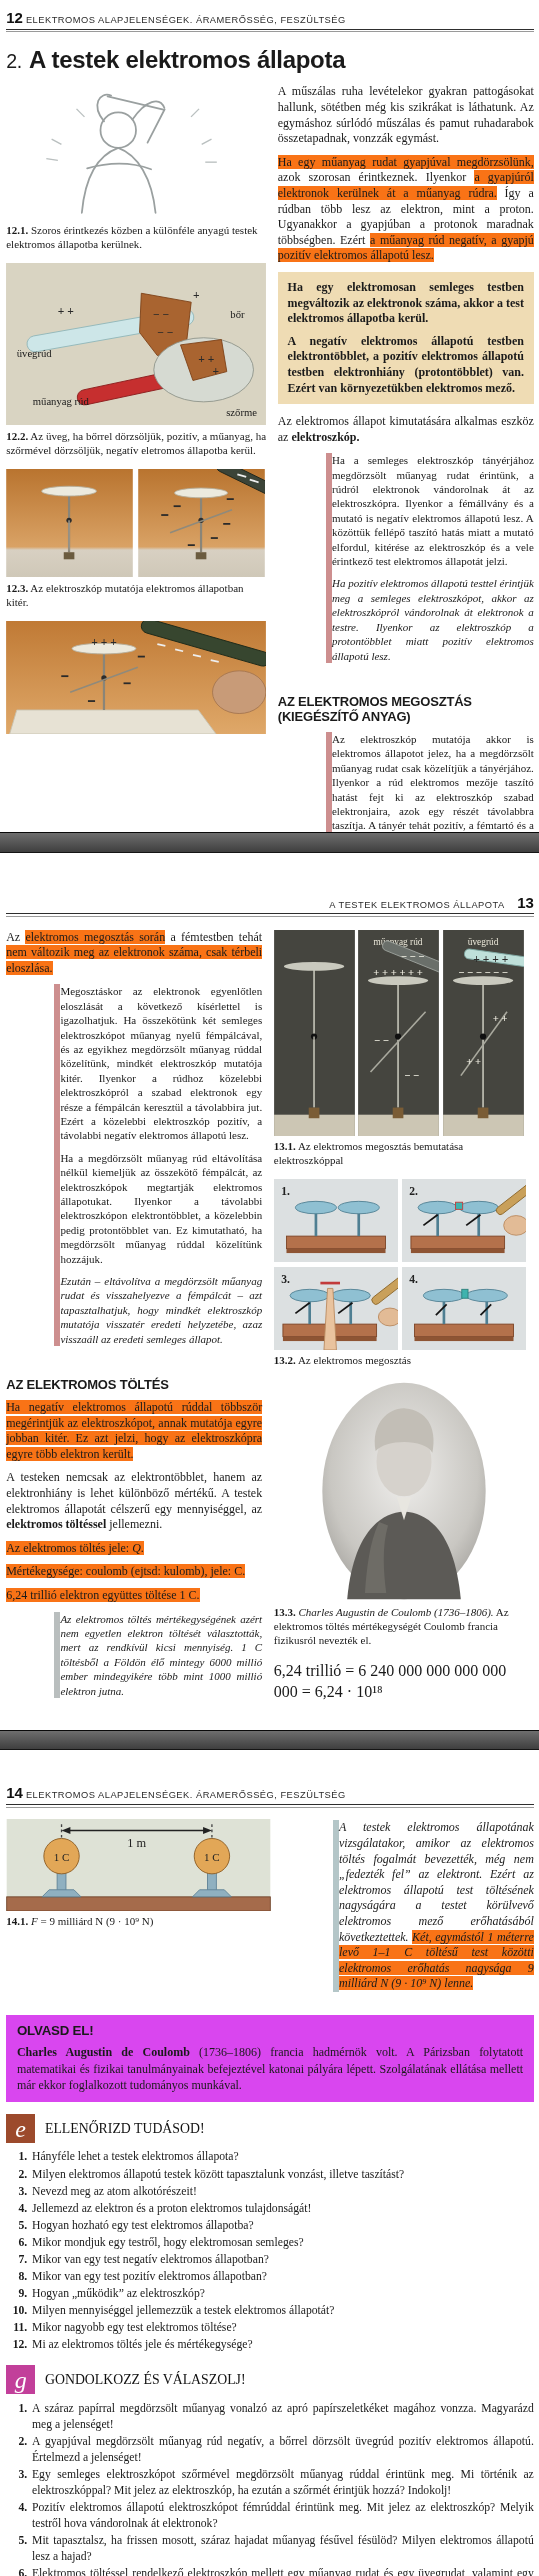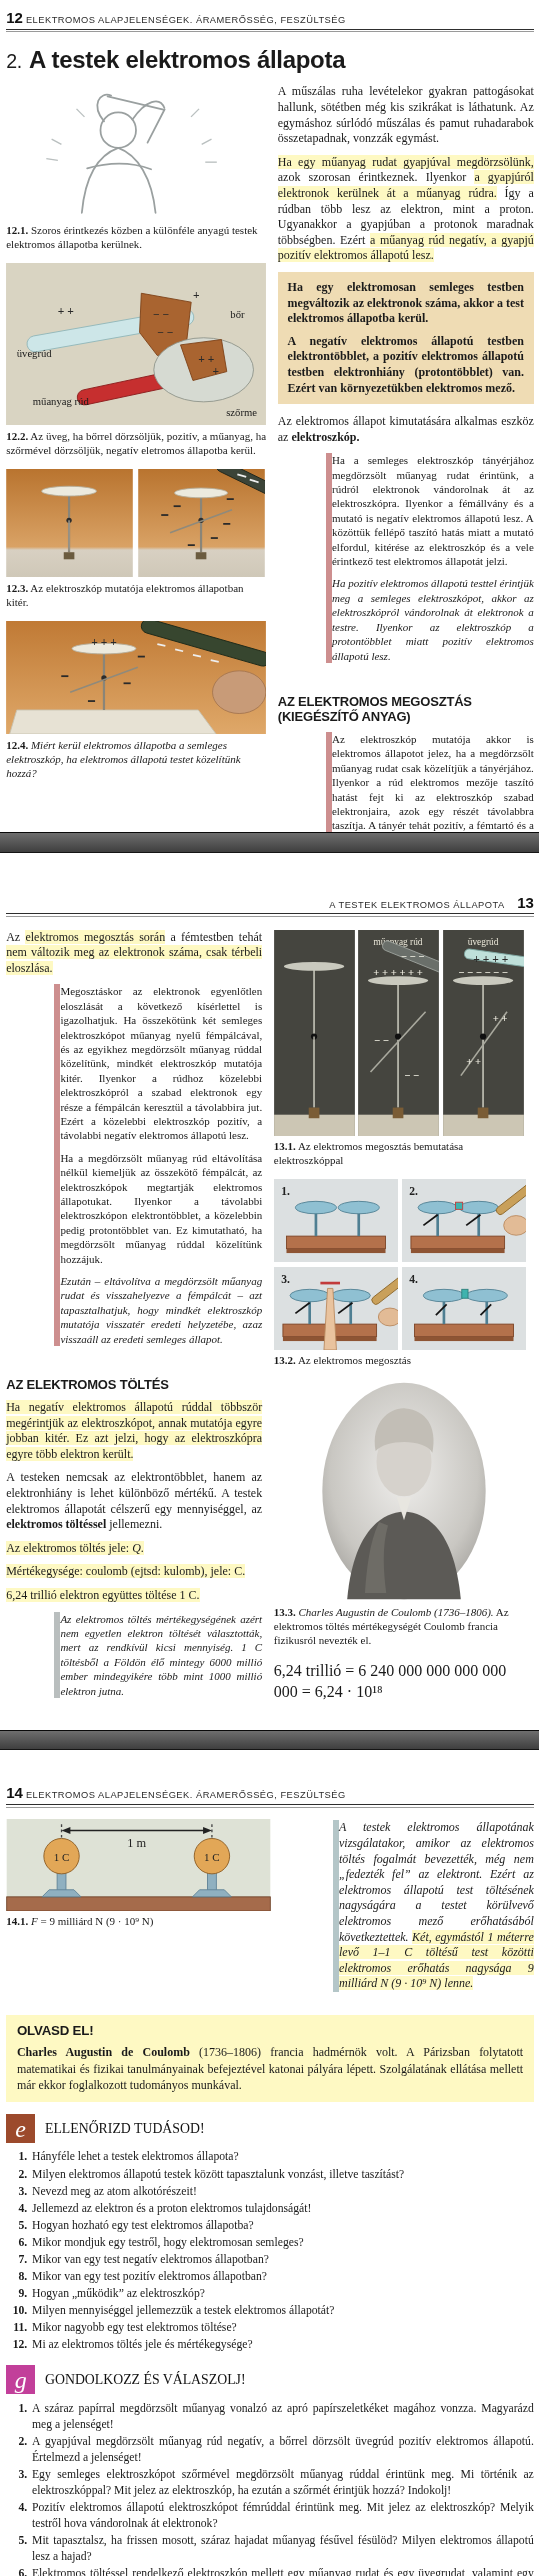--- a/index.html
+++ b/index.html
@@ -19,21 +19,21 @@
 
   .lesson-title{margin:13.3px 0 10.7px;font-family:"Liberation Sans",sans-serif;font-weight:bold;font-size:24px;letter-spacing:-0.3px;}
   .lesson-num{font-weight:normal;font-size:19.6px;margin-right:7.1px;}
 
   .cols{display:flex;gap:11.6px;align-items:flex-start;}
   .colL{width:260px;flex:none;}
   .colR{flex:1;min-width:0;}
 
   .t{font-size:12px;line-height:1.3;text-align:justify;margin:0 0 8px;}
   .small{font-size:11px;line-height:1.31;}
-  .hl{background:#fef9c3;}
+  .hl{background:#f97316;}
   .b{font-weight:bold;}
   .i{font-style:italic;}
 
   .box{background:#efdcb4;padding:8px 9.8px;margin:2.7px 0 9.8px;}
   .box p{font-weight:bold;margin:0 0 7.1px;}
   .box p:last-child{margin:0;}
 
   .barpara{display:flex;margin:1.8px 0 9px;padding-left:48px;}
   .vbar{flex:0 0 6.2px;background:#cd8f8f;}
   .vbar.gray{background:#b9bebe;}
@@ -51,21 +51,21 @@
   text.flabel{font-size:12px;fill:#1a1a1a;}
   text.flabel-w{font-size:10.5px;fill:#ece9da;}
   text.sign-d{font-size:13px;font-weight:bold;fill:#2a2a2a;}
   text.sign-w{font-size:12px;font-weight:bold;fill:#f4f2e6;}
   text.fignum{font-size:13px;font-weight:bold;fill:#222;}
   text.qval{font-size:12.5px;fill:#222;}
   text.dim{font-size:14px;fill:#222;}
 
   .grid22{display:grid;grid-template-columns:124px 124px;gap:4.4px;}
 
-  .olvasd{background:#fef9c3;padding:8px 10.7px;margin:14.2px 0 3.6px;}
+  .olvasd{background:#d946ef;padding:8px 10.7px;margin:14.2px 0 3.6px;}
   .olvasd h3{font-family:"Liberation Sans",sans-serif;font-size:13.3px;margin:0 0 6.2px;letter-spacing:-0.2px;}
   .olvasd p{margin:0;font-size:12px;line-height:1.38;text-align:justify;}
 
   .qhead{display:flex;align-items:center;gap:9.8px;margin:12.4px 0 6.2px;font-size:13.8px;color:#111;}
   .qicon{width:29px;height:29px;flex:none;color:#fff;font-style:italic;font-size:24px;line-height:1;display:flex;align-items:center;justify-content:center;font-family:"Liberation Serif",serif;}
   .qicon.e{background:#9c4a2c;}
   .qicon.g{background:#c23f9a;}
   ol.qs{margin:0 0 3.6px;padding-left:24px;font-size:11.7px;line-height:1.38;}
   ol.qs li{margin:0 0 0.9px;text-align:justify;padding-left:1.8px;}
   ol.qs li::marker{font-weight:bold;}
@@ -211,21 +211,20 @@
           </g>
           <g stroke="#eee" stroke-width="2">
             <line x1="170" y1="26" x2="179" y2="28"></line>
               <line x1="190" y1="32" x2="199" y2="34"></line>
             <line x1="210" y1="38" x2="219" y2="40"></line>
               <line x1="230" y1="44" x2="239" y2="46"></line>
           </g>
           <ellipse cx="262" cy="80" rx="30" ry="24" fill="#c89b78" stroke="#a5754f"></ellipse>
         </svg>
       </div>
-      <p class="caption"><span class="b">12.4.</span><span class="i"> Miért kerül elektromos állapotba a semleges elektroszkóp, ha elektromos állapotú testet közelítünk hozzá?</span></p>
     </div>
 
     <div class="colR">
       <p class="t">A műszálas ruha levételekor gyakran pattogásokat hallunk, sötétben még kis szikrákat is láthatunk. Az egymáshoz súrlódó műszálas és pamut ruhadarabok összetapadnak, vonzzák egymást.</p>
       <p class="t"><span class="hl">Ha egy műanyag rudat gyapjúval megdörzsölünk,</span><span> azok szorosan érintkeznek. Ilyenkor </span><span class="hl">a gyapjúról elektronok kerülnek át a műanyag rúdra.</span><span> Így a rúdban több lesz az elektron, mint a proton. Ugyanakkor a gyapjúban a protonok maradnak többségben. Ezért </span><span class="hl">a műanyag rúd negatív, a gyapjú pozitív elektromos állapotú lesz.</span></p>
       <div class="box">
         <p class="t">Ha egy elektromosan semleges testben megváltozik az elektronok száma, akkor a test elektromos állapotba kerül.</p>
         <p class="t">A negatív elektromos állapotú testben elektrontöbblet, a pozitív elektromos állapotú testben elektronhiány (protontöbblet) van. Ezért van környezetükben elektromos mező.</p>
       </div>
       <p class="t"><span>Az elektromos állapot kimutatására alkalmas eszköz az </span><span class="b">elektroszkóp.</span></p>

